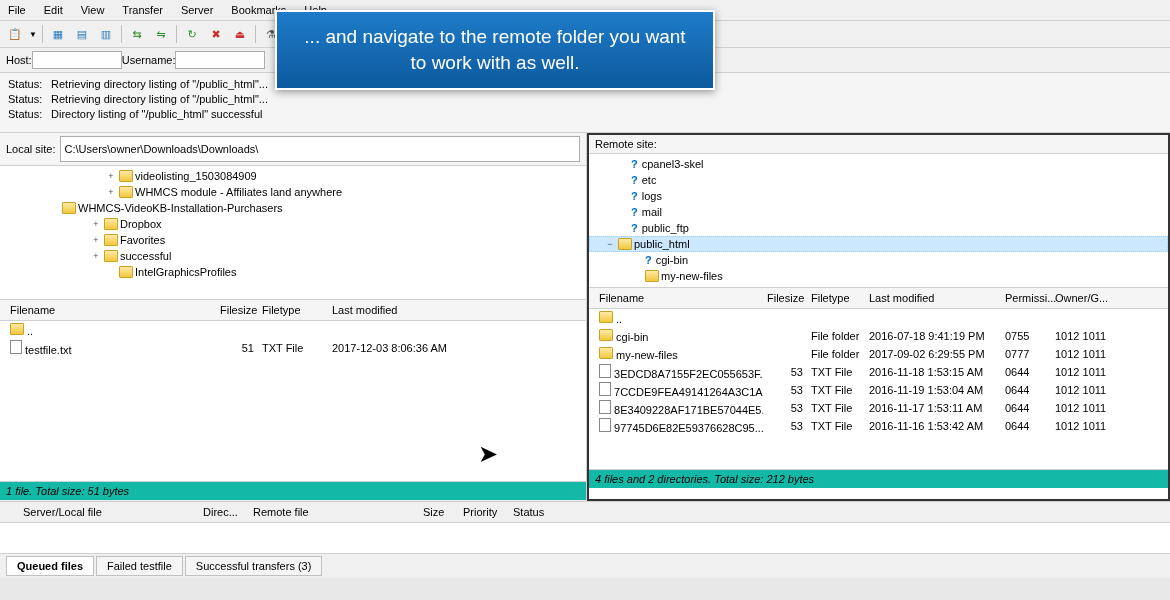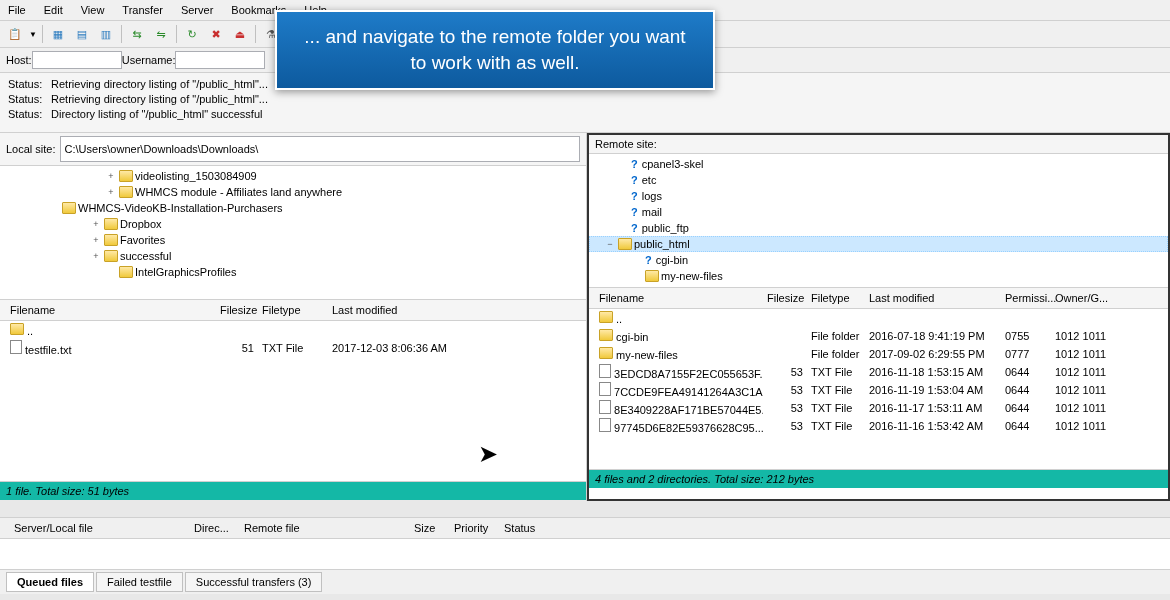--- a/index.html
+++ b/index.html
@@ -24,21 +24,21 @@
 .tree-item.selected { background: #cce8ff; border: 1px dotted #99d1ff; }
 .expander { width: 12px; height: 12px; display: inline-flex; align-items: center; justify-content: center; font-size: 9px; color: #555; }
 .folder-icon { width: 14px; height: 12px; display: inline-block; background: linear-gradient(#ffe9a6,#f0c93b); border: 1px solid #c9a227; border-radius: 1px; }
 .file-icon { width: 12px; height: 14px; display: inline-block; background: #fff; border: 1px solid #888; position: relative; }
 .list-header { background: #f5f5f5; border-bottom: 1px solid #d0d0d0; display: flex; padding: 4px 6px; }
 .list-header span { padding: 0 4px; }
 .list-body { background: #fff; height: 160px; overflow: hidden; }
 .list-row { display: flex; padding: 1px 6px; align-items: center; height: 18px; }
 .list-row span { padding: 0 4px; white-space: nowrap; overflow: hidden; }
 .status-line { background: #14b8a6; border-top: 1px solid #d0d0d0; padding: 3px 6px; font-style: italic; }
-.queue-header { background: #f0f0f0; border-top: 1px solid #d0d0d0; border-bottom: 1px solid #d0d0d0; display: flex; padding: 4px 4px; margin-top: 16px; }
+.queue-header { background: #f0f0f0; border-top: 1px solid #d0d0d0; border-bottom: 1px solid #d0d0d0; display: flex; padding: 4px 13px; }
 .queue-header span { padding: 0 10px; }
 .queue-body { background: #fff; height: 30px; }
 .queue-tabs { background: #f0f0f0; border-top: 1px solid #d0d0d0; display: flex; padding: 2px 6px; }
 .queue-tabs span { padding: 3px 10px; border: 1px solid #c0c0c0; background: #f5f5f5; margin-right: 2px; }
 .queue-tabs span.active { background: #fff; font-weight: bold; }
 .overlay-tip { position: absolute; top: 10px; left: 275px; width: 440px; background: linear-gradient(#1e7bc8,#0d5a9e); color: #fff; border: 2px solid #fff; padding: 12px 18px; text-align: center; font-size: 19px; line-height: 26px; box-shadow: 0 2px 8px rgba(0,0,0,0.4); z-index: 100; }
 .cursor { position: absolute; top: 440px; left: 478px; font-size: 24px; z-index: 50; color: #000; }
 .col-fname-l { width: 210px; } .col-fsize-l { width: 42px; text-align: right; } .col-ftype-l { width: 70px; } .col-mod-l { width: 160px; }
 .col-fname-r { width: 168px; } .col-fsize-r { width: 44px; text-align: right; } .col-ftype-r { width: 58px; } .col-mod-r { width: 136px; } .col-perm-r { width: 50px; } .col-own-r { width: 56px; }
 </style>

